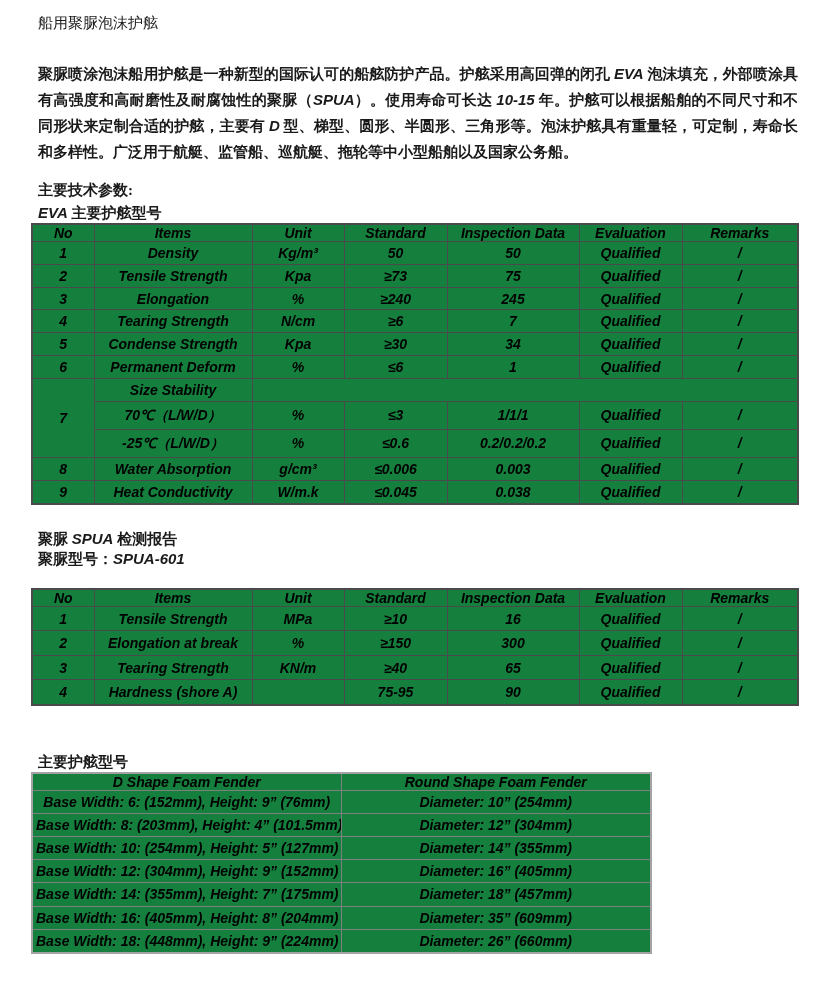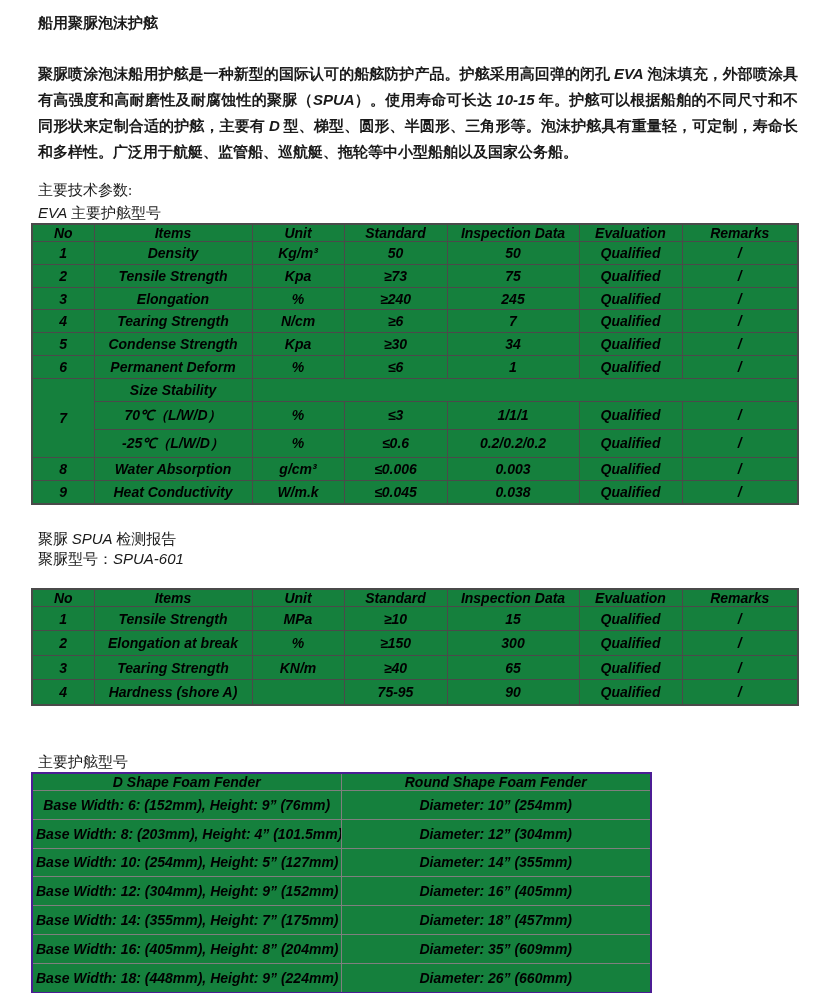--- a/index.html
+++ b/index.html
@@ -7,31 +7,31 @@
   body {
     width:830px; height:993px;
     font-family:"Liberation Serif","DejaVu Serif",serif;
     color:#1a1a1a;
     overflow:hidden;
   }
   .page { position:relative; width:830px; height:993px; background:#fff; }
 
   .title {
     padding:13px 38px 0 38px;
-    font-size:15px; line-height:20px; font-weight:700;
+    font-size:15px; line-height:20px; font-weight:400;
   }
   .intro {
     margin:28px 32px 0 38px;
     font-size:15px; line-height:26px;
     text-align:justify; font-weight:600;
   }
   .lat { font-family:"Liberation Sans",sans-serif; font-style:italic; }
 
   .label {
-    margin-left:38px; font-size:15px; line-height:20px; font-weight:400;
+    margin-left:38px; font-size:15px; line-height:20px; font-weight:700;
   }
   .label-tech  { margin-top:15px; line-height:21px; }
   .label-eva   { margin-top:2px;  line-height:19px; }
   .label-spua-report { margin-top:24px; }
   .label-spua-model  { margin-top:0; }
   .label-fender      { margin-top:46px; }
 
   table {
     border-collapse:collapse; table-layout:fixed;
     margin-left:31px; background:#15803d;
@@ -42,22 +42,22 @@
     font-size:14px; color:#000;
     text-align:center; vertical-align:middle;
     padding:0 3px; overflow:hidden; white-space:nowrap;
   }
   .report { width:766px; border:2px solid #4a4a4a; }
   .report th, .report td { border:1.5px solid #4a4a4a; }
   #eva-table  { height:282px; }
   #spua-table { margin-top:19px; height:118px; }
 
   #fender-table {
-    width:619px; height:222px;
-    border:2px solid #4c1d95;
+    width:619px; height:182px;
+    border:2px solid #a3a3a3;
   }
   #fender-table th, #fender-table td { border:1.5px solid #7f7f7f; }
 </style>
 </head>
 <body>
 
 <div class="page">
 
   <div class="title">船用聚脲泡沫护舷</div>
 
@@ -209,21 +209,21 @@
           <th>Evaluation</th>
           <th>Remarks</th>
         </tr>
       </thead>
       <tbody>
         <tr>
           <td>1</td>
           <td>Tensile Strength</td>
           <td>MPa</td>
           <td>≥10</td>
-          <td>15</td>
+          <td>16</td>
           <td>Qualified</td>
           <td>/</td>
         </tr>
         <tr>
           <td>2</td>
           <td>Elongation at break</td>
           <td>%</td>
           <td>≥150</td>
           <td>300</td>
           <td>Qualified</td>

